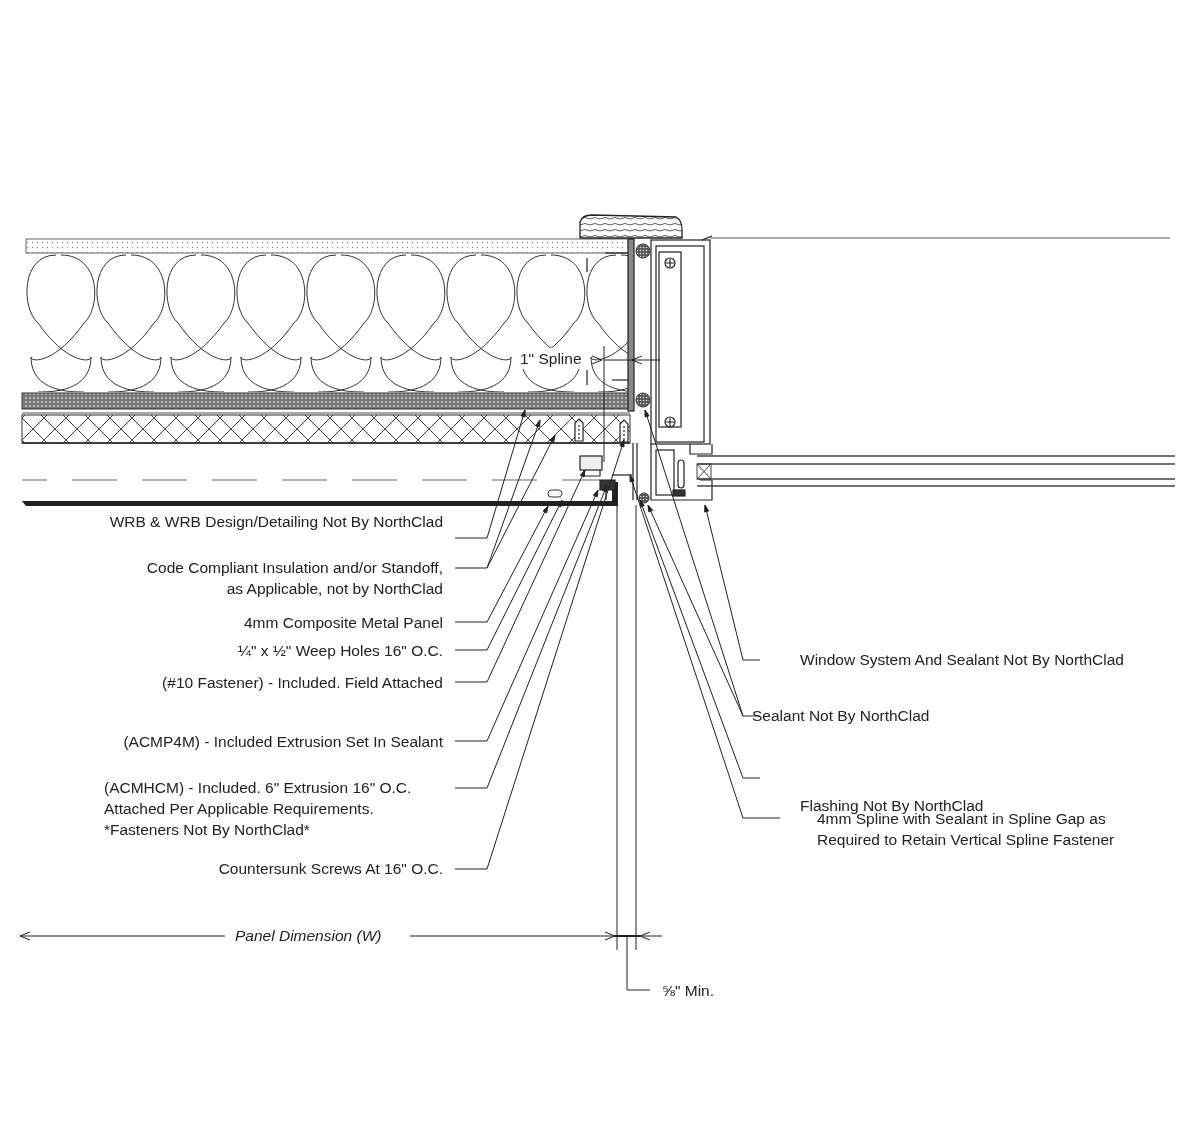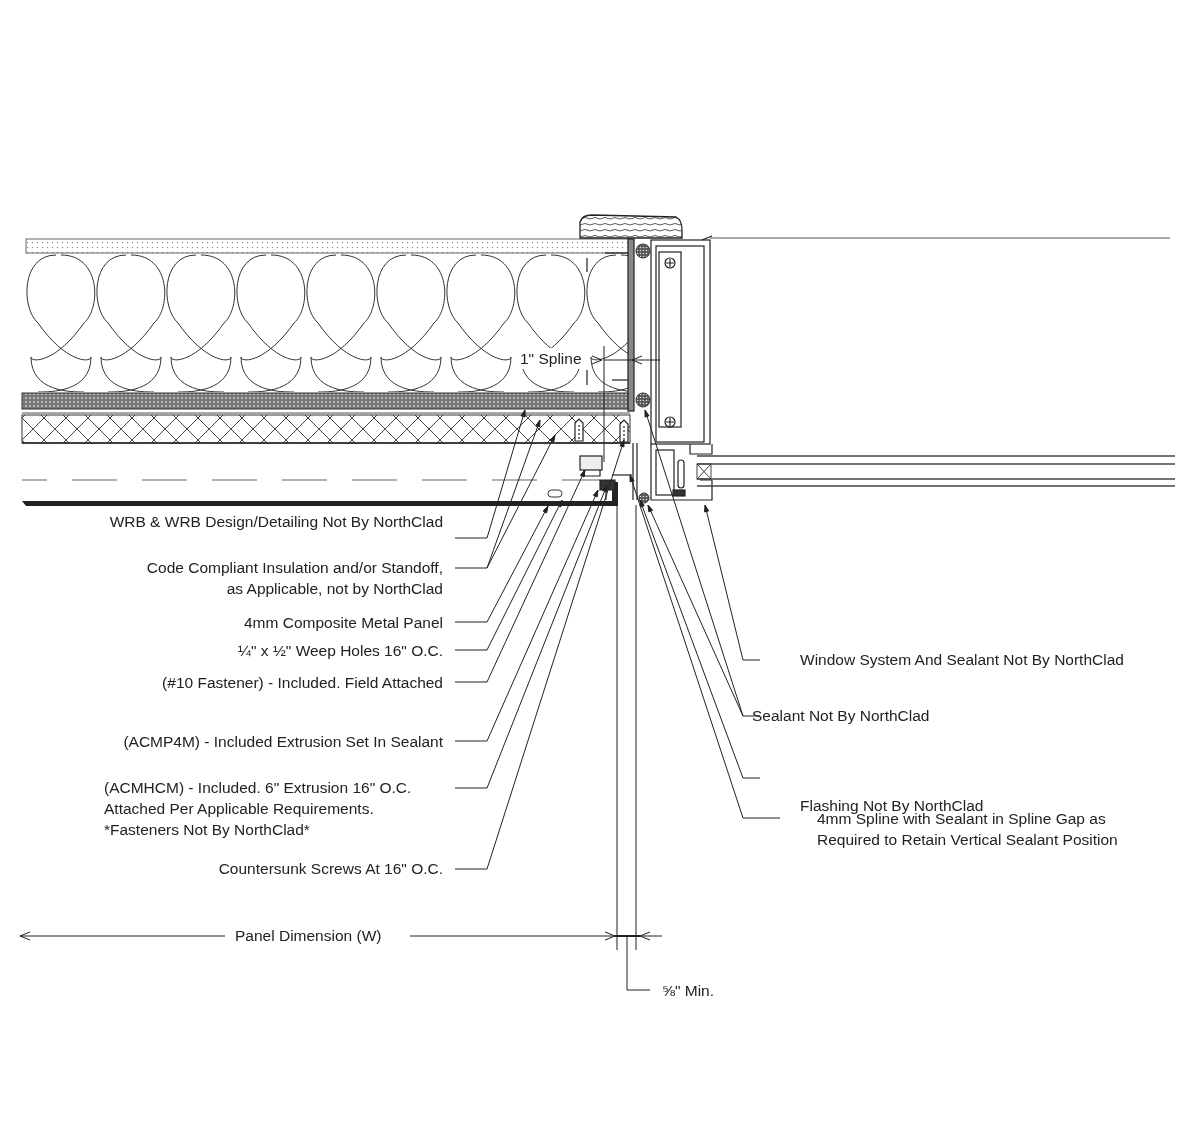--- a/index.html
+++ b/index.html
@@ -177,17 +177,17 @@
 <div class="lbl r" style="right:757px;top:612px;"><span>4mm Composite Metal Panel</span></div>
 <div class="lbl r" style="right:757px;top:640px;"><span>¼" x ½" Weep Holes 16" O.C.</span></div>
 <div class="lbl r" style="right:757px;top:672px;text-align:right;"><span>(#10 Fastener) - Included. Field Attached</span><br></div>
 <div class="lbl r" style="right:757px;top:731px;"><span>(ACMP4M) - Included Extrusion Set In Sealant</span></div>
 <div class="lbl l" style="left:104px;top:777px;"><span>(ACMHCM) - Included. 6" Extrusion 16" O.C.</span><br><span>Attached Per Applicable Requirements.</span><br><span>*Fasteners Not By NorthClad*</span></div>
 <div class="lbl r" style="right:757px;top:858px;"><span>Countersunk Screws At 16" O.C.</span></div>
 
 <div class="lbl l" style="left:800px;top:649px;"><span>Window System And Sealant Not By NorthClad</span></div>
 <div class="lbl l" style="left:752px;top:705px;text-align:right;"><span>Sealant Not By NorthClad</span></div>
 <div class="lbl l" style="left:800px;top:767px;margin-top:28px;"><span>Flashing Not By NorthClad</span></div>
-<div class="lbl l" style="left:792px;top:808px;margin-left:25px;"><span>4mm Spline with Sealant in Spline Gap as</span><br><span>Required to Retain Vertical Sealant Position</span></div>
+<div class="lbl l" style="left:792px;top:808px;margin-left:25px;"><span>4mm Spline with Sealant in Spline Gap as</span><br><span>Required to Retain Vertical Spline Fastener</span></div>
 
 <div class="lbl" style="left:519px;top:348px;background:#fff;padding:0 1px;">1" Spline</div>
-<div class="lbl" style="left:235px;top:925px;">Panel Dimension (W)</div>
+<div class="lbl" style="left:235px;top:925px;font-style:italic;">Panel Dimension (W)</div>
 <div class="lbl" style="left:662px;top:980px;">⅝" Min.</div>
 
 </body></html>

